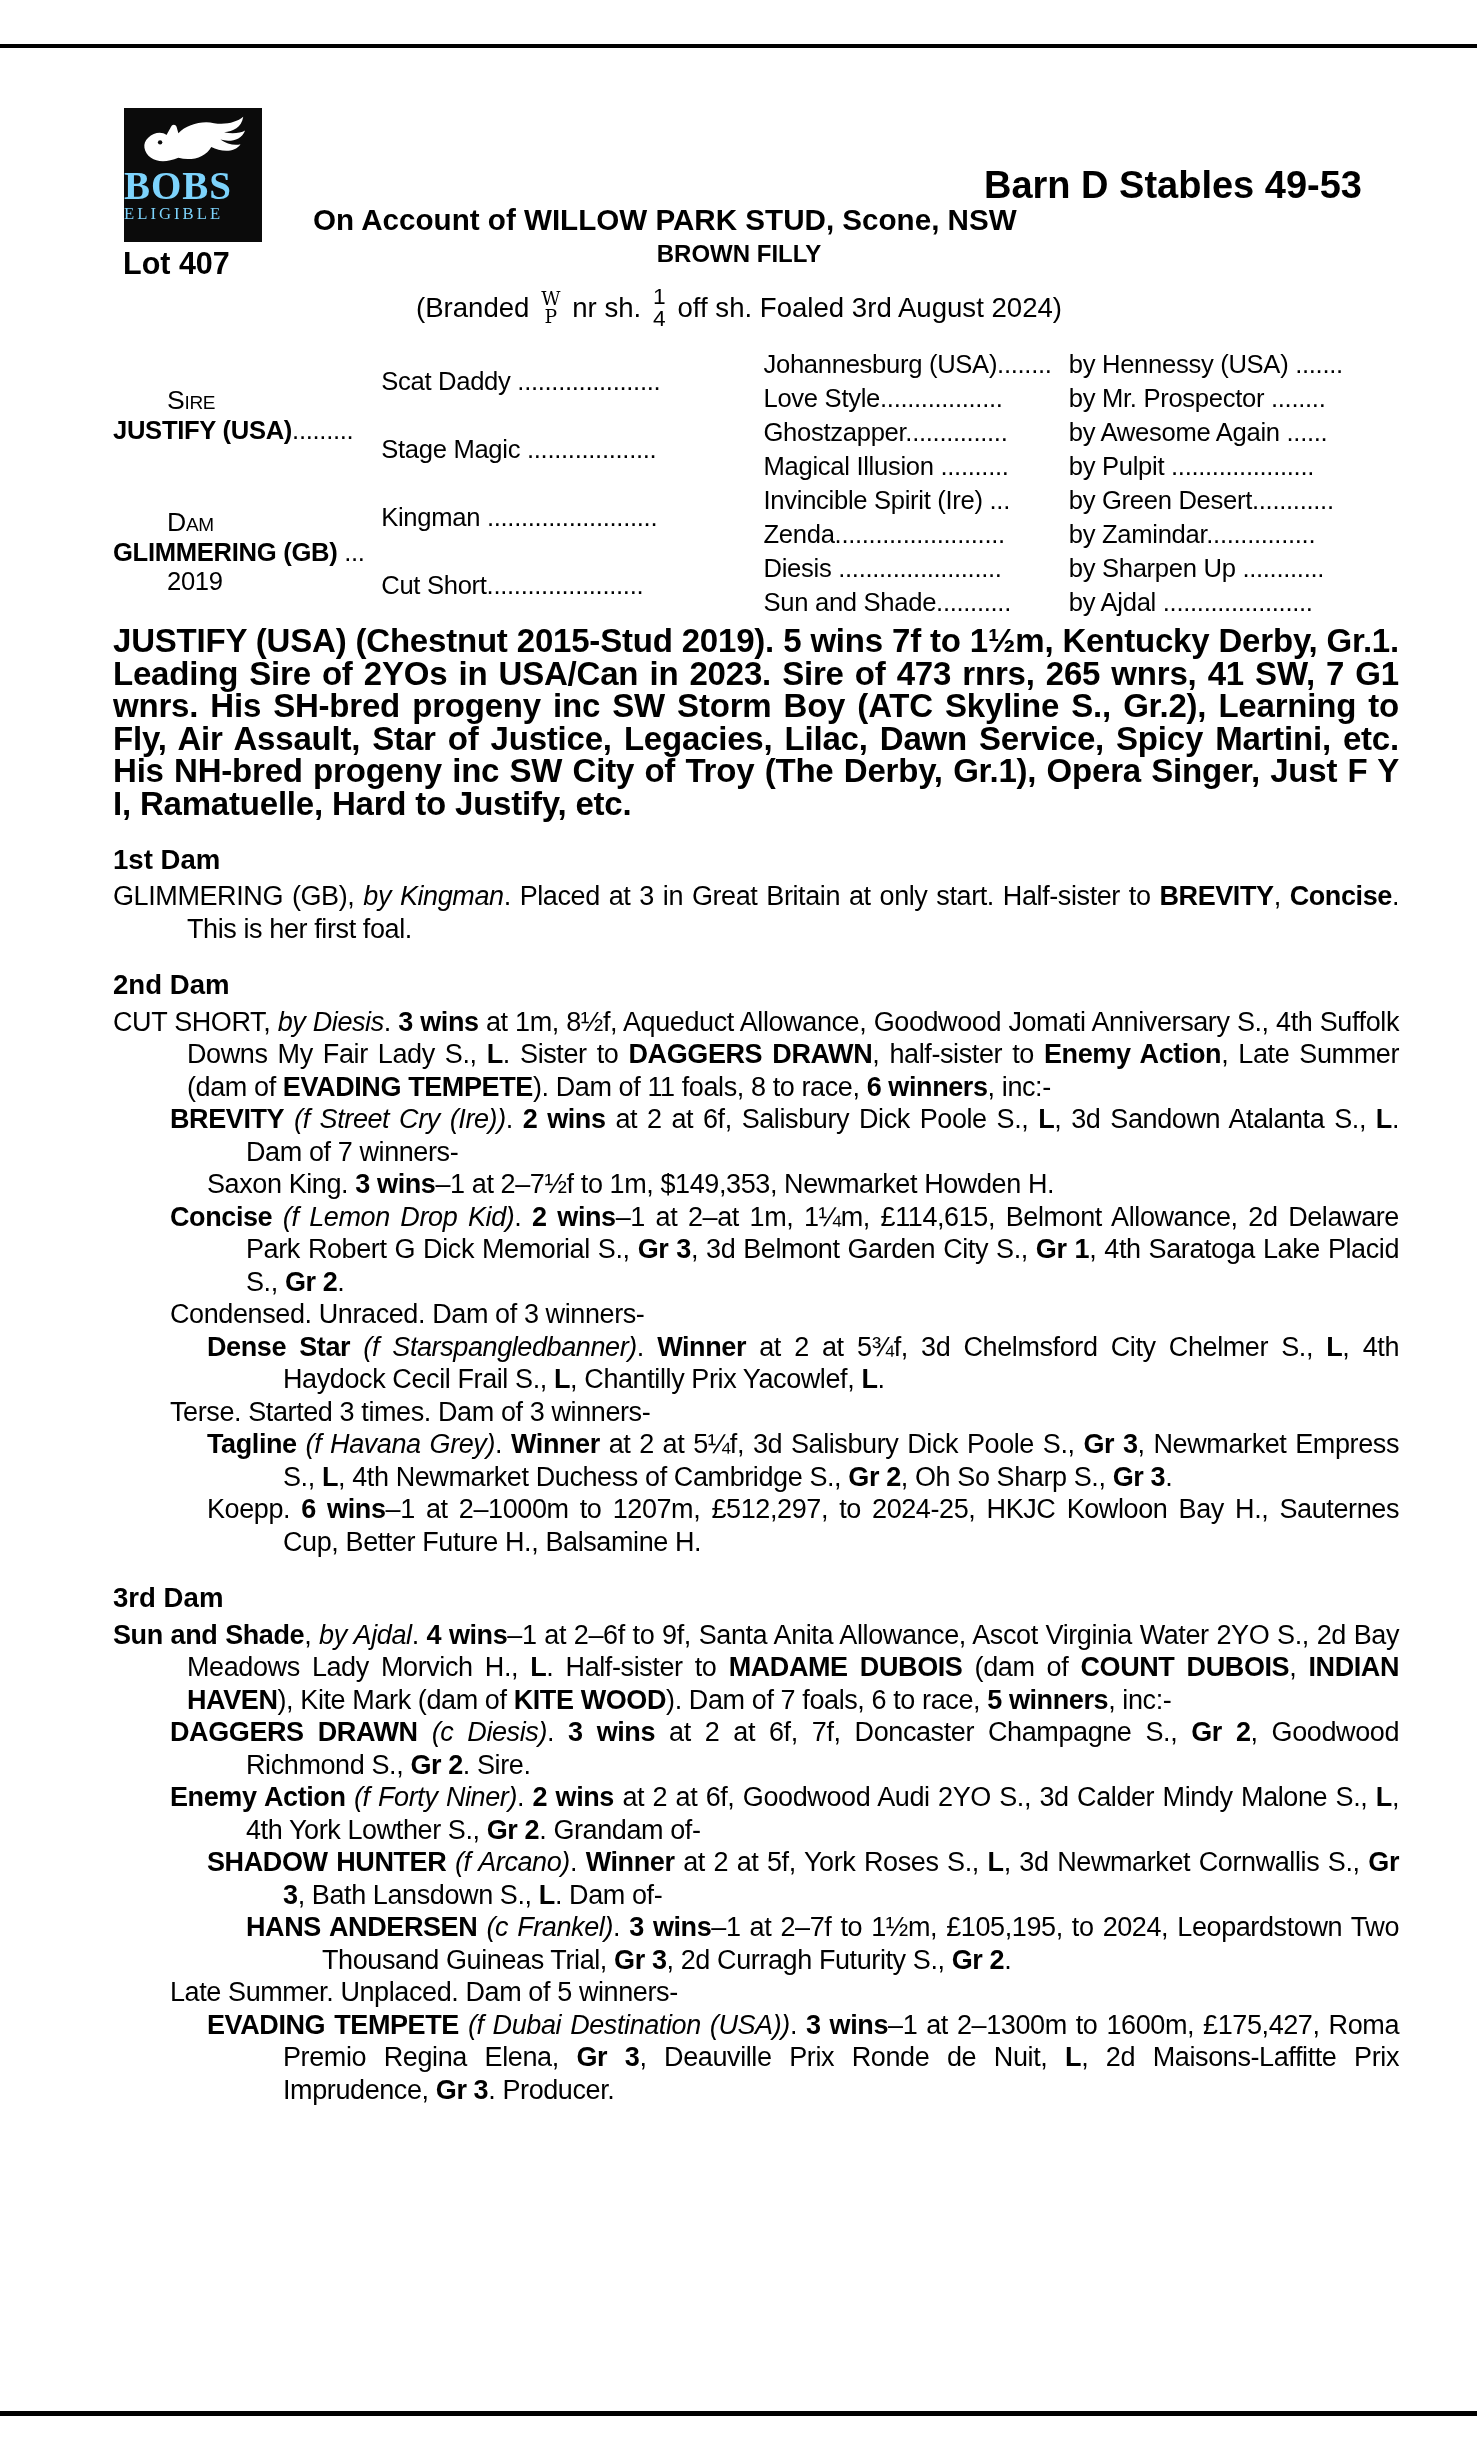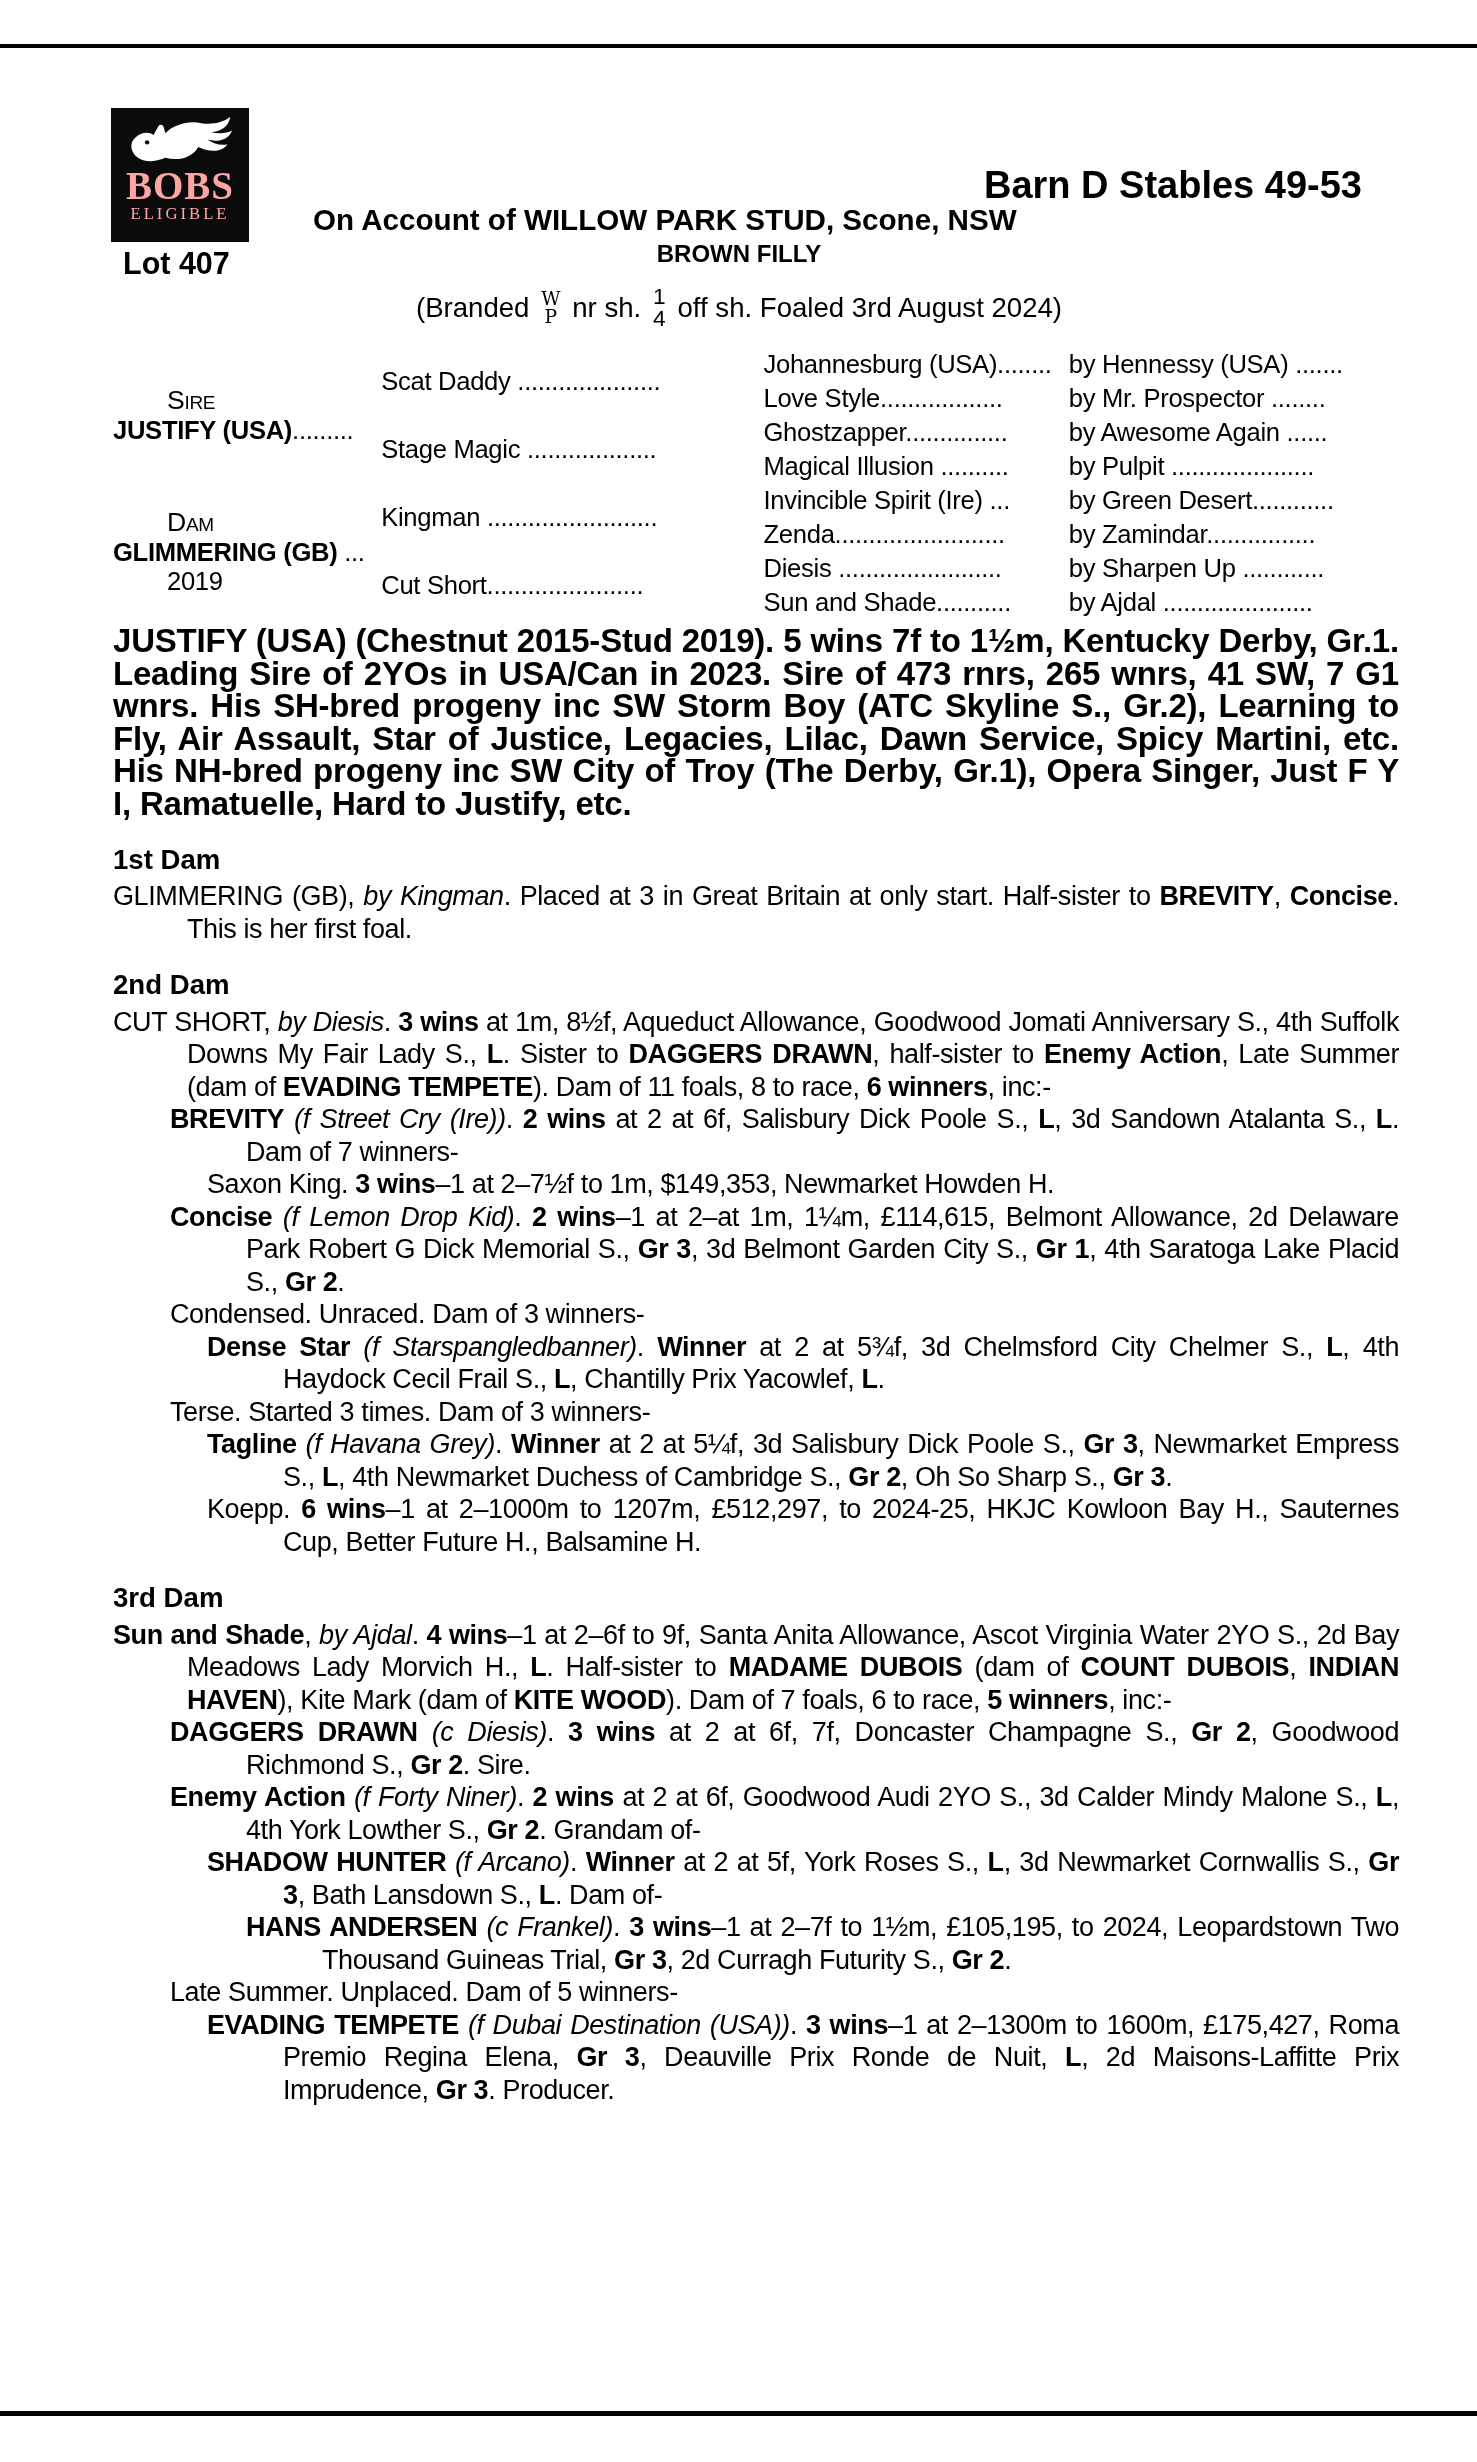--- a/index.html
+++ b/index.html
@@ -6,22 +6,22 @@
   .page {
     position:relative; width:1478px; height:2463px; background:#ffffff;
     color:#000; font-family:"Liberation Sans", sans-serif;
     margin:0 auto; overflow:hidden;
   }
   .rule-top    { position:absolute; left:0; top:44px;   width:1478px; height:3.9px; background:#000; }
   .rule-bottom { position:absolute; left:0; top:2411px; width:1478px; height:4.9px; background:#000; }
 
   
   .logo {
-    position:absolute; left:111px; top:108px; width:138px; height:134px;
-    background:#0b0b0b; color:#fca5a5; text-align:center; overflow:hidden;
+    position:absolute; left:124px; top:108px; width:138px; height:134px;
+    background:#0b0b0b; color:#7dd3fc; overflow:hidden;
   }
   .logo svg { display:block; margin:5.9px auto 0; }
   .logo-word  { font-family:"Liberation Serif", serif; font-weight:bold; font-size:39px; line-height:37px; letter-spacing:1px; }
   .logo-sub   { font-family:"Liberation Serif", serif; font-size:16.7px; line-height:19.7px; letter-spacing:3px; }
   .lot   { position:absolute; left:123px; top:246px; font-weight:bold; font-size:30.5px; }
   .barn  { position:absolute; right:116px; top:164px; font-weight:bold; font-size:38px; }
   .account { position:absolute; left:313px; top:203px; font-weight:bold; font-size:29.6px; }
   .title { position:absolute; left:0; top:240px; width:1478px; text-align:center; font-weight:bold; font-size:24px; }
   .branded {
     position:absolute; left:0; top:286px; width:1478px; font-size:27.6px;

